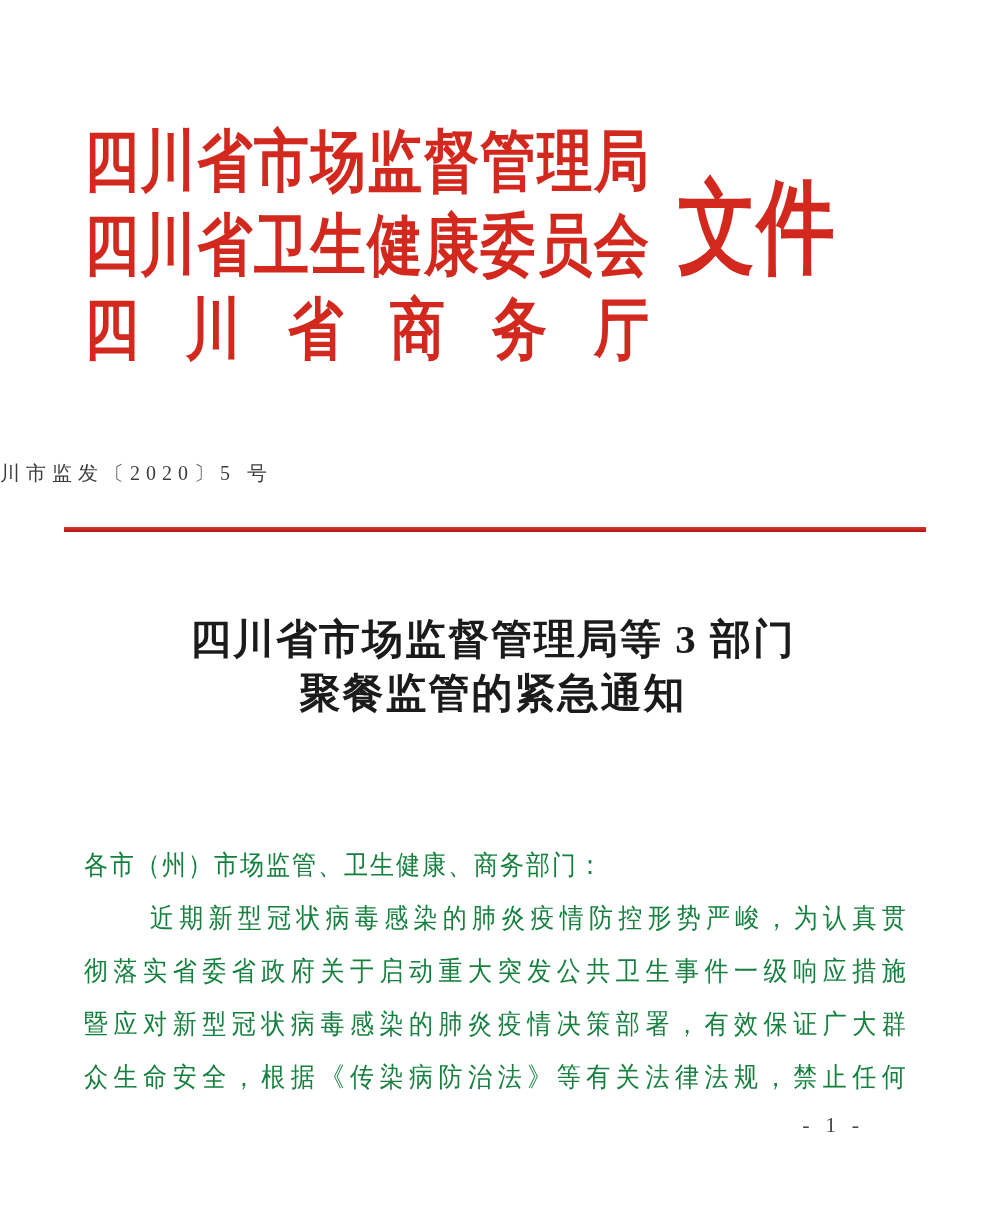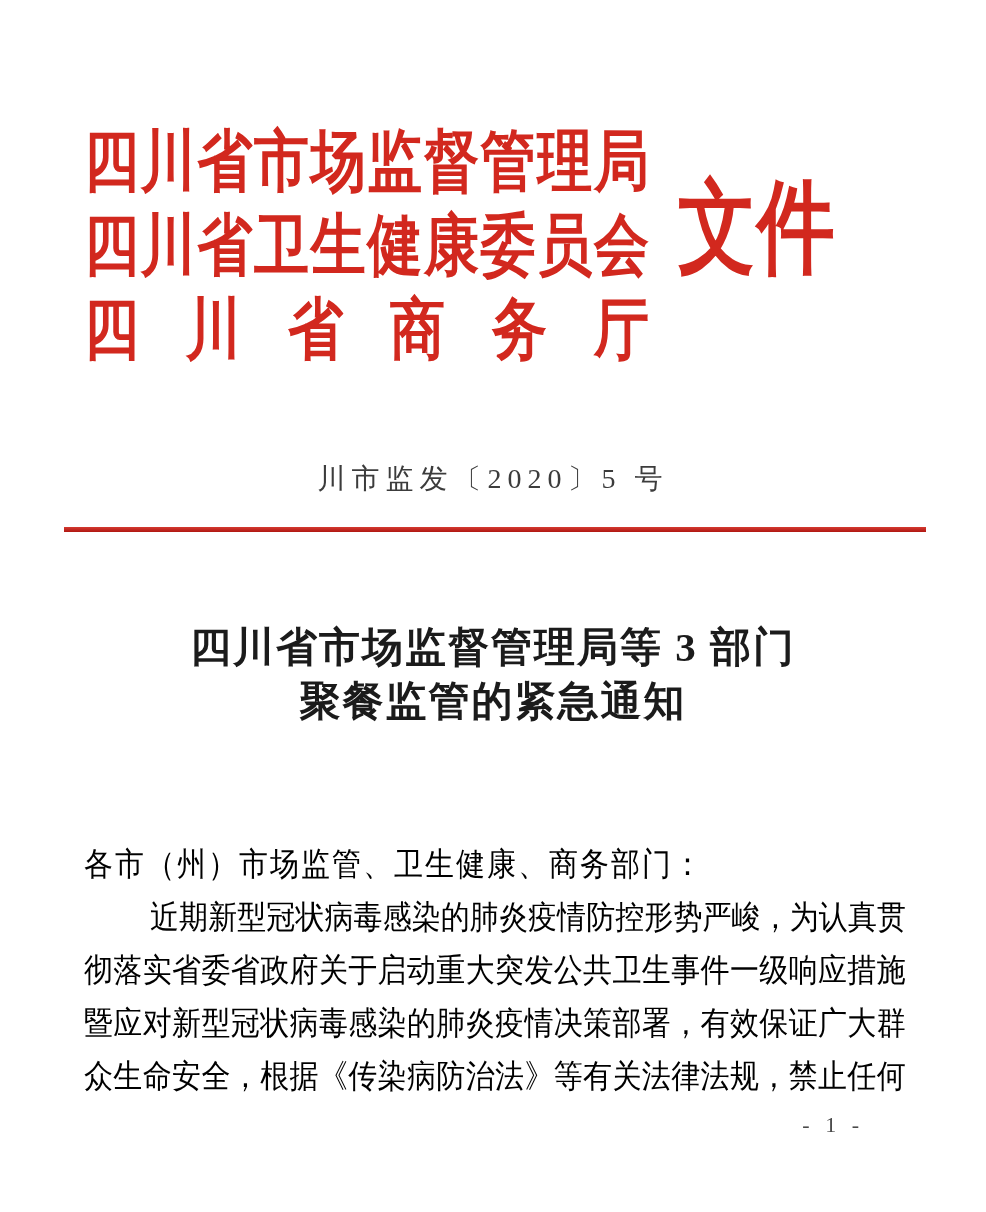--- a/index.html
+++ b/index.html
@@ -43,22 +43,21 @@
     transform: scaleX(0.76);
     transform-origin: left center;
     white-space: nowrap;
   }
 
   
   .doc-number {
     position: absolute;
     left: 0; right: 0;
     top: 460px;
-    text-align: center;
-    font-size: 28px;
+    font-size: 20px;
     letter-spacing: 6px;
     color: #3c3c3c;
   }
 
   
   .red-divider {
     position: absolute;
     left: 64px;
     top: 527px;
     width: 862px;
@@ -70,32 +69,31 @@
   .title {
     position: absolute;
     left: 0; right: 0;
     top: 612px;
     text-align: center;
     color: #1b1b1b;
     font-size: 41px;
     font-weight: 700;
     line-height: 54px;
     letter-spacing: 2px;
-    margin-top: 8px;
   }
   .title-line { display: block; }
 
   
   .body-block {
     position: absolute;
     left: 84px;
     top: 838px;
     width: 822px;
-    color: #000000;
-    font-size: 29px;
+    color: #15803d;
+    font-size: 24px;
   }
   .body-line {
     height: 53px;
     display: flex;
     align-items: center;
     transform: scaleY(1.12);
   }
   .salutation {
     letter-spacing: 2px;
     white-space: nowrap;

